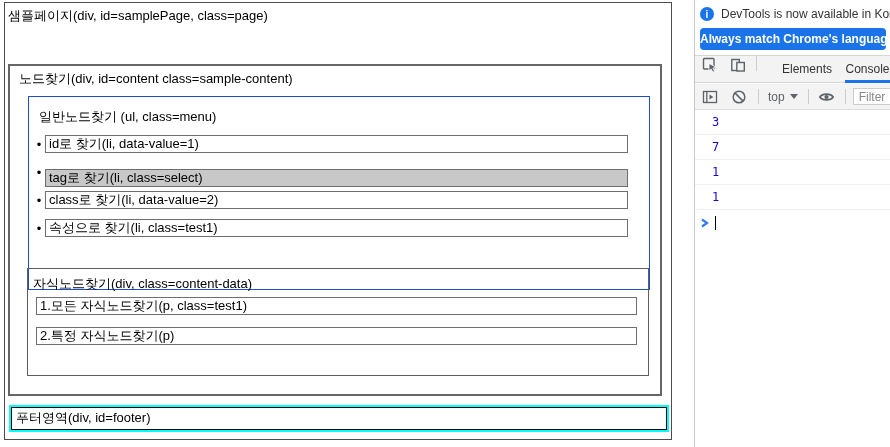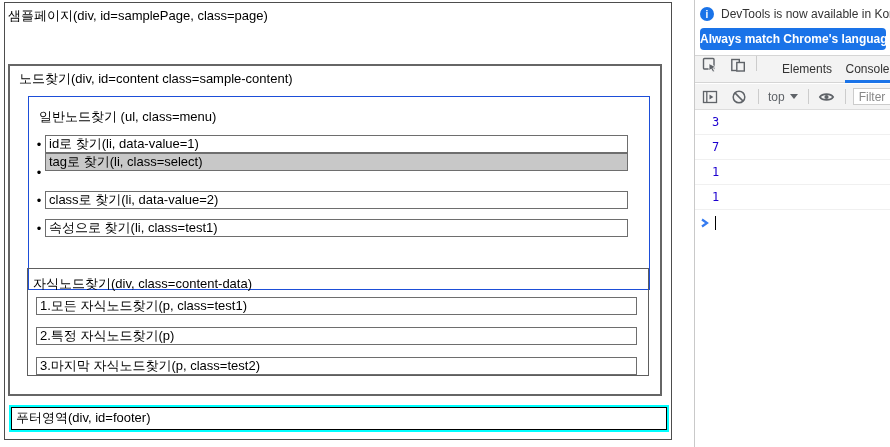--- a/index.html
+++ b/index.html
@@ -160,34 +160,33 @@
   <div class="content-box">
     <div class="content-title">노드찾기(div, id=content class=sample-content)</div>
 
     <div class="menu-box">
       <div class="menu-title">일반노드찾기 (ul, class=menu)</div>
 
       <span class="bullet" style="top:40px">•</span>
       <div class="menu-item" style="top:38px">id로 찾기(li, data-value=1)</div>
 
       <span class="bullet" style="top:68px">•</span>
-      <div class="menu-item selected" style="top:56px">tag로 찾기(li, class=select)</div>
+      <div class="menu-item selected" style="top:72px">tag로 찾기(li, class=select)</div>
 
       <span class="bullet" style="top:96px">•</span>
       <div class="menu-item" style="top:94px">class로 찾기(li, data-value=2)</div>
 
       <span class="bullet" style="top:124px">•</span>
       <div class="menu-item" style="top:122px">속성으로 찾기(li, class=test1)</div>
     </div>
 
     <div class="cdata-box">
       <div class="cdata-title">자식노드찾기(div, class=content-data)</div>
       <div class="cdata-item" style="top:28px">1.모든 자식노드찾기(p, class=test1)</div>
       <div class="cdata-item" style="top:58px">2.특정 자식노드찾기(p)</div>
-      <div class="cdata-item" style="top:88px">3.마지막 자식노드찾기(p, class=test2)</div>
     </div>
   </div>
 
   <div class="ftr">
     <div class="ftr-inner">푸터영역(div, id=footer)</div>
   </div>
 </div>
 
 <div class="devtools">
 

